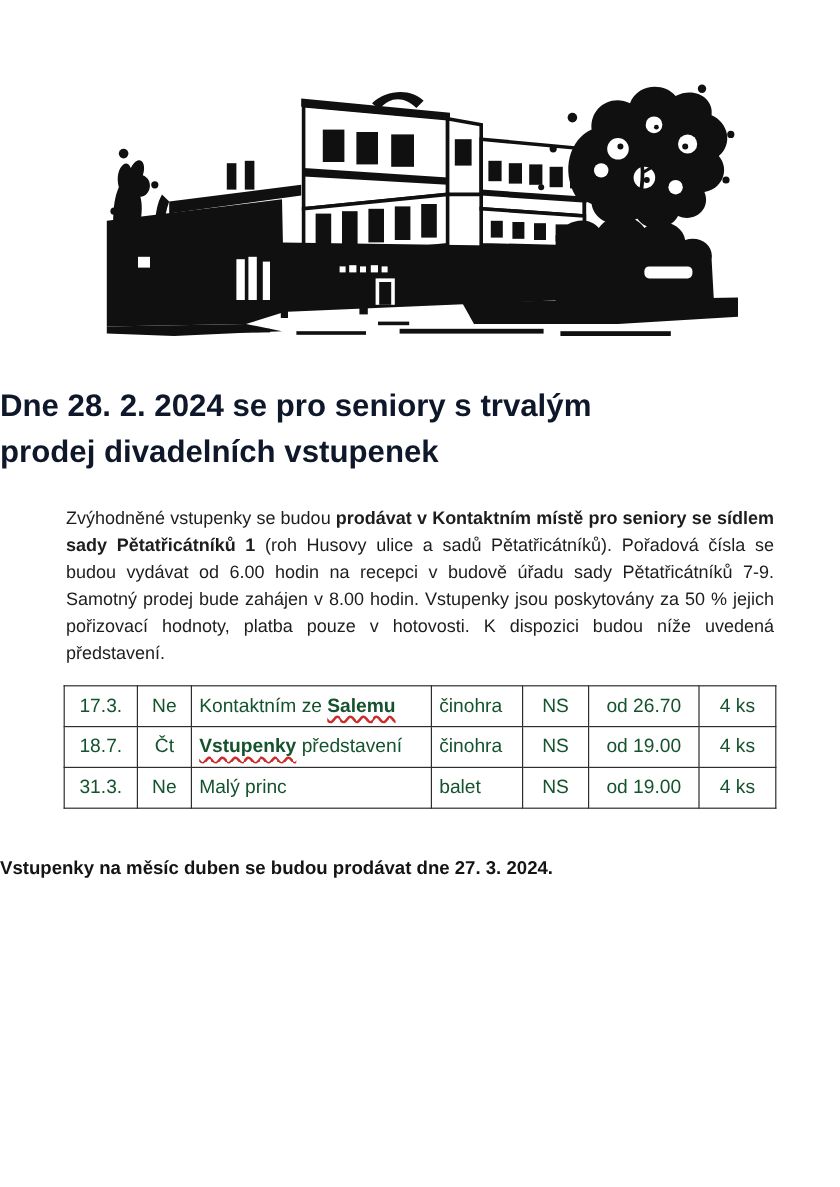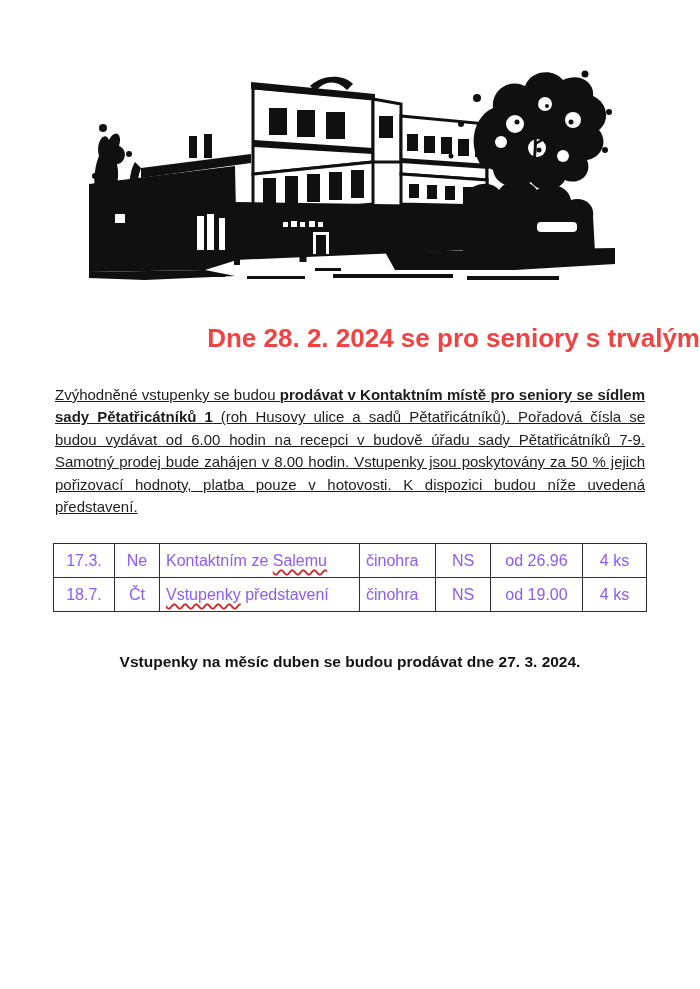--- a/index.html
+++ b/index.html
@@ -10,70 +10,70 @@
     font-family: "Liberation Sans", sans-serif;
     color: #1c1c1c;
     overflow: hidden;
   }
   .page { position: relative; width: 700px; height: 989px; background: #fff; }
 
   .photo-wrap { width: 530px; height: 225px; margin: 64px auto 0; }
 
   .headline {
     margin: 30px 0 0;
-    text-align: right;
+    text-align: left;
     font-size: 26px;
     line-height: 38px;
     font-weight: 700;
-    color: #ef4444;
+    color: #0f172a;
   }
   .headline span { display: block; }
 
   .intro {
     width: 590px;
     margin: 27px auto 0;
     font-size: 15px;
     line-height: 22.4px;
     text-align: justify;
     color: #1d1d1d;
-    text-decoration: underline;
   }
   .intro b { font-weight: 700; }
 
   table.schedule {
     width: 593px;
-    margin: 25px auto 0;
+    margin: 15px auto 0;
     border-collapse: collapse;
     table-layout: fixed;
     font-size: 16px;
-    color: #8b5cf6;
+    color: #14532d;
   }
   .schedule td {
     border: 1.5px solid #2e2e2e;
     height: 34px;
     padding: 0 6px;
     white-space: nowrap;
     overflow: hidden;
     vertical-align: middle;
   }
   .c-date, .c-day, .c-venue, .c-time, .c-qty { text-align: center; }
   .c-title { text-align: left; padding-left: 9px; }
   .c-genre { text-align: left; padding-right: 10px; }
 
   .spell {
     text-decoration-line: underline;
     text-decoration-style: wavy;
     text-decoration-color: #cc2b2b;
     text-decoration-thickness: 1.5px;
     text-underline-offset: 3px;
+    font-weight: bold;
   }
 
   .footer-note {
     margin: 41px 0 0;
-    text-align: center;
+    text-align: left;
     font-weight: 700;
     font-size: 15.5px;
     color: #141414;
   }
 </style>
 </head>
 <body>
 
 <div class="page">
 
@@ -190,20 +190,21 @@
         <circle cx="486" cy="58" r="2.5"></circle>
           <circle cx="454" cy="86" r="2.5"></circle>
         <path d="M446,118 C448,100 452,88 450,72 C446,60 448,46 452,38" stroke="#101010" stroke-width="3" fill="none"></path>
         <path d="M450,80 C462,74 470,66 478,62" stroke="#101010" stroke-width="2.5" fill="none"></path>
       </g>
     </svg>
   </div>
 
   <h1 class="headline">
     <span>Dne 28. 2. 2024 se pro seniory s trvalým</span>
+    <span>prodej divadelních vstupenek</span>
   </h1>
 
   <p class="intro"><span>Zvýhodněné vstupenky se budou </span><b>prodávat v Kontaktním místě pro seniory se sídlem sady Pětatřicátníků 1</b><span> (roh Husovy ulice a sadů Pětatřicátníků). Pořadová čísla se budou vydávat od 6.00 hodin na recepci v budově úřadu sady Pětatřicátníků 7-9. Samotný prodej bude zahájen v 8.00 hodin. Vstupenky jsou poskytovány za 50 % jejich pořizovací hodnoty, platba pouze v hotovosti. K dispozici budou níže uvedená představení.</span></p>
 
   <table class="schedule">
     <colgroup>
       <col style="width:61px">
         <col style="width:45px">
         <col style="width:200px">
       <col style="width:76px">
@@ -211,30 +212,39 @@
         <col style="width:92px">
       <col style="width:64px">
     </colgroup>
     <tbody>
         <tr>
           <td class="c-date"><span>17.3.</span></td>
           <td class="c-day"><span>Ne</span></td>
           <td class="c-title"><span>Kontaktním ze </span><span class="spell">Salemu</span></td>
           <td class="c-genre"><span>činohra</span></td>
           <td class="c-venue"><span>NS</span></td>
-          <td class="c-time"><span>od 26.96</span></td>
+          <td class="c-time"><span>od 26.70</span></td>
           <td class="c-qty"><span>4 ks</span></td>
         </tr>
         <tr>
           <td class="c-date"><span>18.7.</span></td>
           <td class="c-day"><span>Čt</span></td>
           <td class="c-title"><span class="spell">Vstupenky</span><span> představení</span></td>
           <td class="c-genre"><span>činohra</span></td>
           <td class="c-venue"><span>NS</span></td>
           <td class="c-time"><span>od 19.00</span></td>
           <td class="c-qty"><span>4 ks</span></td>
         </tr>
+        <tr>
+          <td class="c-date"><span>31.3.</span></td>
+          <td class="c-day"><span>Ne</span></td>
+          <td class="c-title"><span>Malý princ</span></td>
+          <td class="c-genre"><span>balet</span></td>
+          <td class="c-venue"><span>NS</span></td>
+          <td class="c-time"><span>od 19.00</span></td>
+          <td class="c-qty"><span>4 ks</span></td>
+        </tr>
       </tbody>
   </table>
 
   <p class="footer-note">Vstupenky na měsíc duben se budou prodávat dne 27. 3. 2024.</p>
 
 </div>
 
 </body></html>

